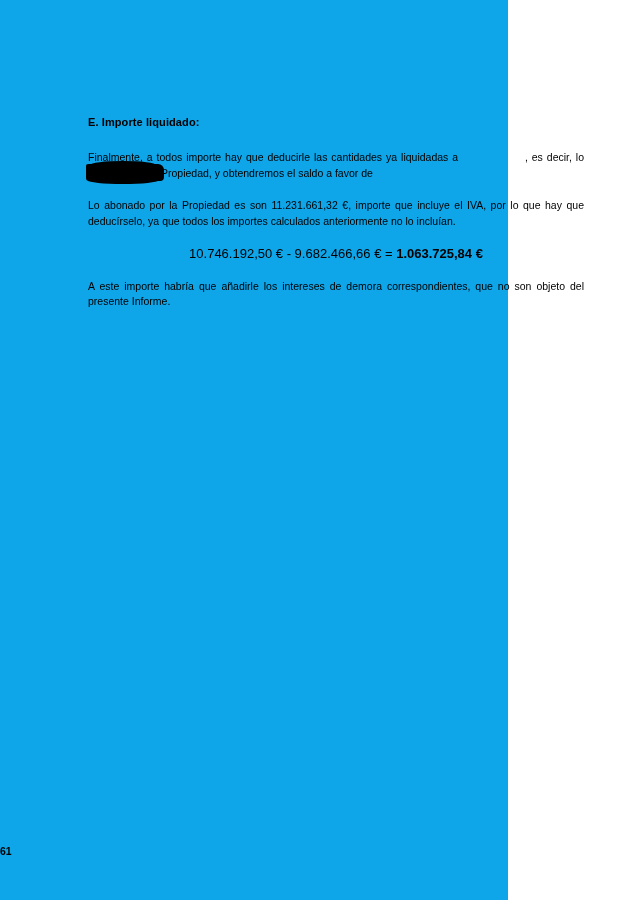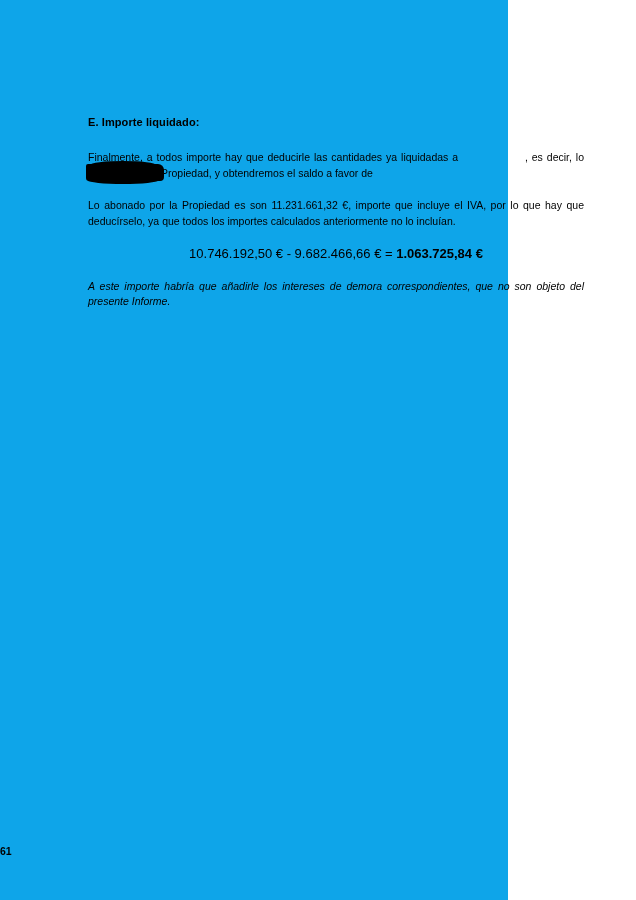--- a/index.html
+++ b/index.html
@@ -38,21 +38,20 @@
   }
   .para {
     font-size: 10.5px;
     line-height: 15.5px;
     text-align: justify;
     margin: 0 0 17px 0;
     position: relative;
   }
   .para.last {
     margin-bottom: 12px;
-    font-style: italic;
   }
   .eq {
     font-size: 13px;
     line-height: 15.5px;
     text-align: center;
     margin: 0 0 17px 0;
   }
   .eq b {
     font-weight: bold;
   }

